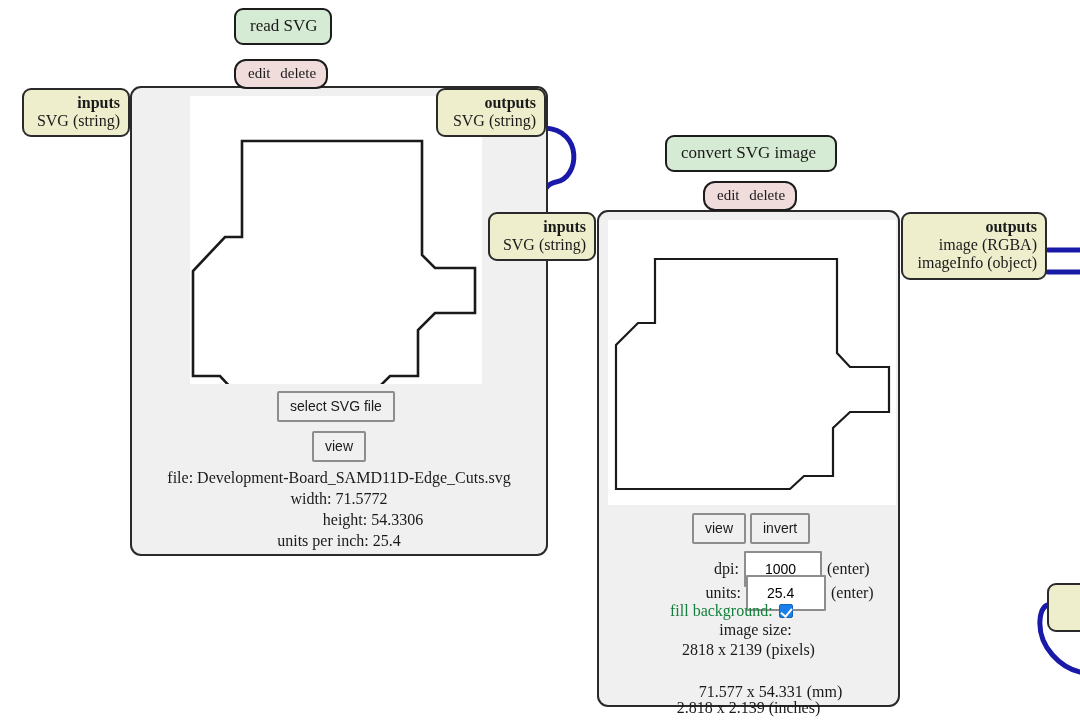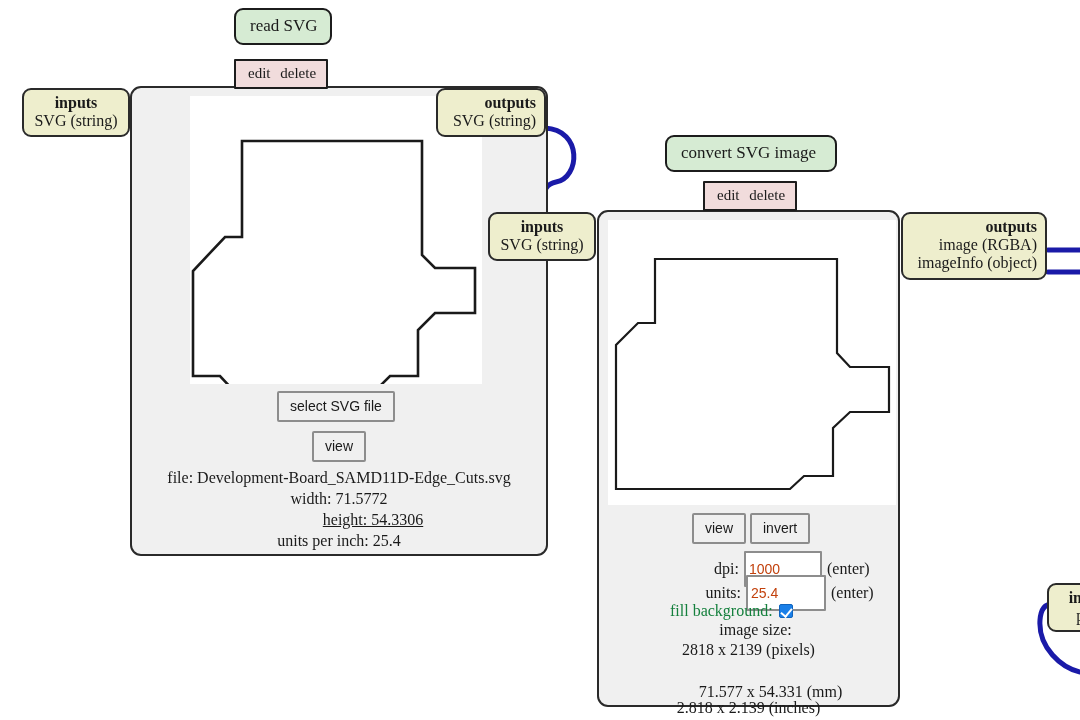--- a/index.html
+++ b/index.html
@@ -36,21 +36,21 @@
     color: #1a1a1a;
     text-align: center;
     padding: 6px 30px 7px 14px;
     white-space: nowrap;
     z-index: 6;
   }
   .node-editbar {
     position: absolute;
     background: #f1dcdc;
     border: 2px solid #1c1c1c;
-    border-radius: 1px;
+    border-radius: 12px;
     font-family: "Liberation Serif", serif;
     font-size: 15px;
     color: #1a1a1a;
     text-align: center;
     padding: 4px 12px 5px 12px;
     white-space: nowrap;
     z-index: 5;
   }
   .node-editbar .eb-word { cursor: pointer; }
   .node-editbar .eb-word + .eb-word { margin-left: 6px; }
@@ -71,21 +71,21 @@
     border-radius: 9px;
     font-family: "Liberation Serif", serif;
     font-size: 16px;
     line-height: 1.14;
     color: #1a1a1a;
     padding: 4px 8px 5px 8px;
     white-space: nowrap;
     z-index: 8;
   }
   .port-box .p-head { font-weight: bold; }
-  .port-left  { text-align: center; }
+  .port-left  { text-align: right; }
   .port-right { text-align: right; }
 
   
   .preview {
     position: absolute;
     background: #ffffff;
     overflow: hidden;
     z-index: 5;
   }
   .preview svg { display: block; width: 100%; height: 100%; }
@@ -123,25 +123,25 @@
     font-size: 16px;
     color: #1a1a1a;
     white-space: nowrap;
     z-index: 6;
     margin-left: 48px;
   }
   .field-row .fr-label { text-align: right; }
   .field-row input.txt {
     font-family: "Liberation Sans", sans-serif;
     font-size: 14px;
-    color: #c2410c;
+    color: #000000;
     background: #ffffff;
     border: 2px solid #8d8d8d;
     border-radius: 1px;
-    padding: 1px 3px;
+    padding: 1px 19px;
     margin: 0 5px;
     height: 36px;
   }
   .check-row {
     position: absolute;
     display: flex; align-items: center; gap: 6px;
     font-family: "Liberation Serif", serif;
     font-size: 16px; color: #15803d; white-space: nowrap;
     z-index: 6;
   }
@@ -207,21 +207,21 @@
                  L 228,234 L 228,280 L 200,280 L 186,294 L 43,294 L 30,280 L 3,280
                  L 3,175 L 35,141 L 52,141 Z" fill="#ffffff" stroke="#1a1a1a" stroke-width="2.6" stroke-linejoin="miter"></path>
       </svg>
     </div>
 
     <div class="btn" style="left:277px; top:391px;">select SVG file</div>
     <div class="btn" style="left:312px; top:431px;">view</div>
 
     <div class="static-line" style="left:130px; top:469px; width:418px;">file: Development-Board_SAMD11D-Edge_Cuts.svg</div>
     <div class="static-line" style="left:130px; top:490px; width:418px;">width: 71.5772</div>
-    <div class="static-line" style="left:130px; top:511px; width:486px;text-decoration:underline;">height: 54.3306</div>
+    <div class="static-line" style="left:130px; top:511px; width:486px;">height: 54.3306</div>
     <div class="static-line" style="left:130px; top:532px; width:418px;">units per inch: 25.4</div>
   </div>
 
   <div class="node">
 
     <div class="node-body" style="left:597px; top:210px; width:303px; height:497px;"></div>
 
     <div class="node-title" style="left:665px; top:135px; width:172px;">convert SVG image</div>
 
     <div class="node-editbar" style="left:703px; top:181px; width:94px;">

